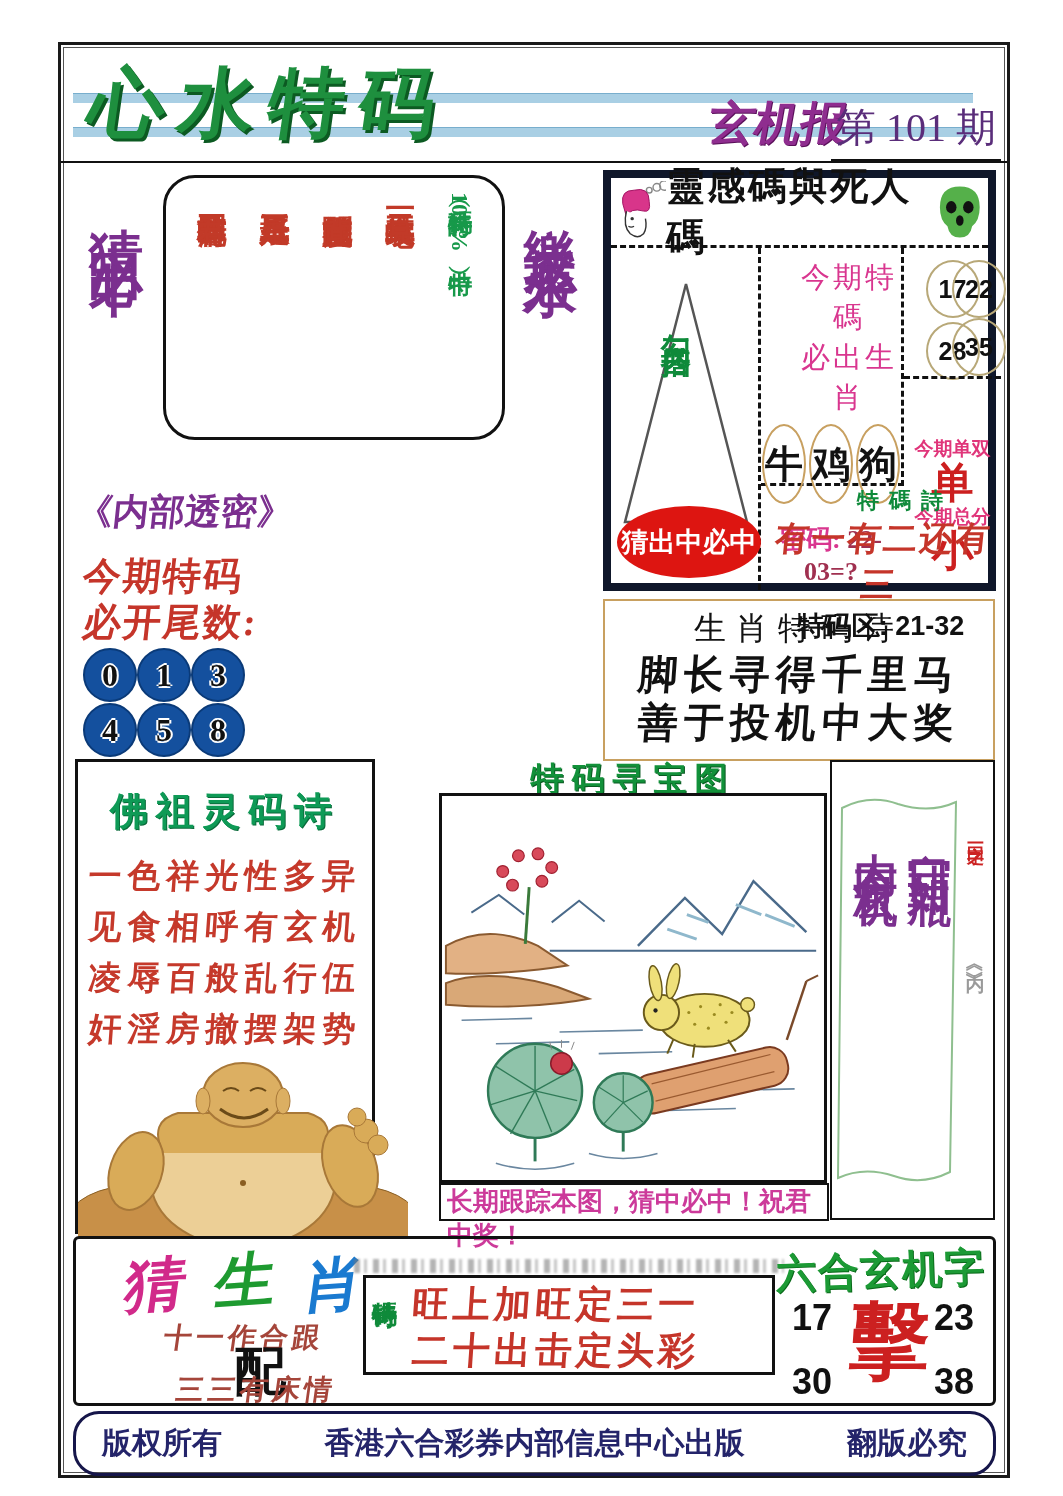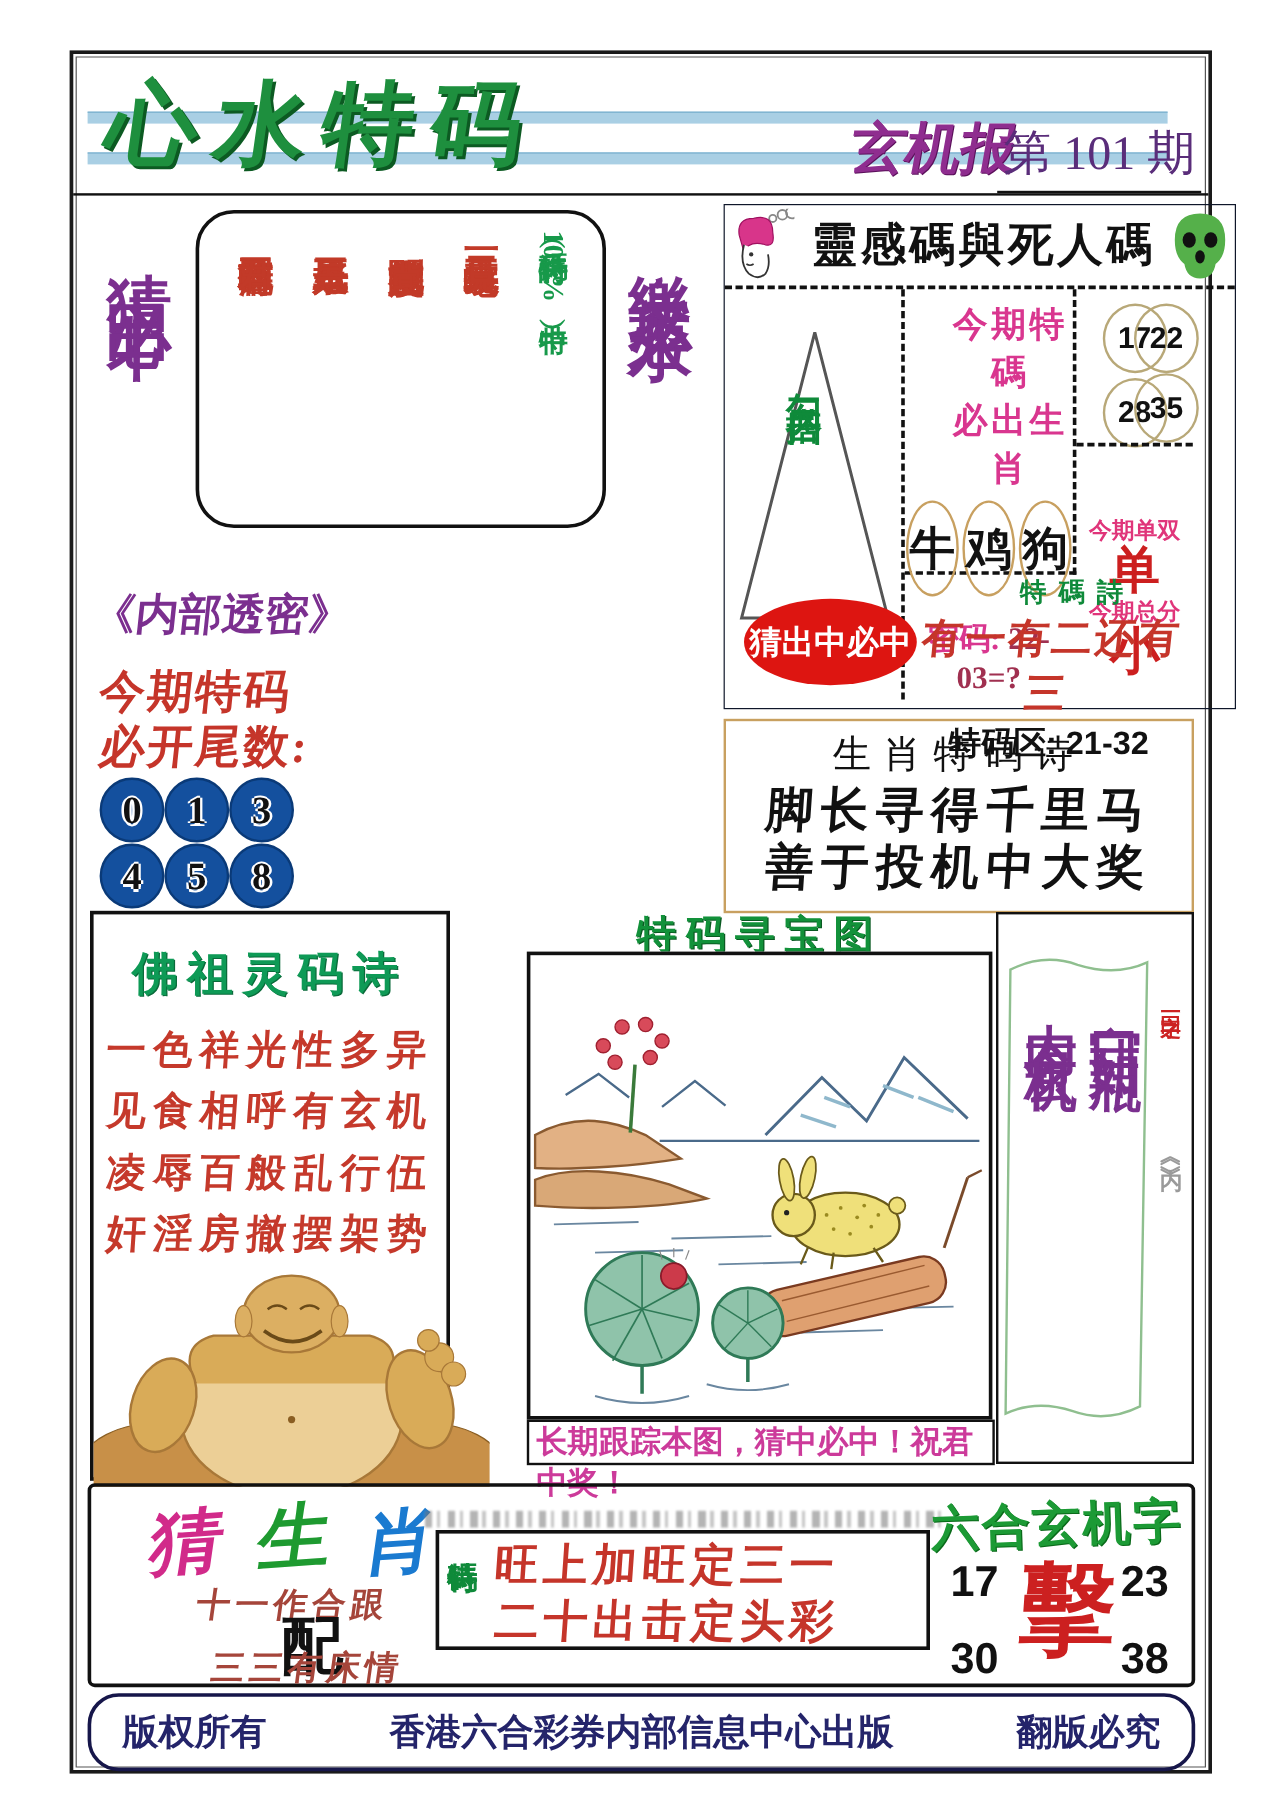--- a/index.html
+++ b/index.html
@@ -28,33 +28,33 @@
   .poem-col{font-size:30px;font-weight:bold;color:#c23a28;line-height:34px;}
   .poem-label{font-size:24px;font-weight:bold;color:#17994a;line-height:27px;}
 
   .internal-title{font-size:36px;font-weight:bold;color:#7b2f8f;transform:skewX(-6deg);}
   .tail-line{font-size:38px;font-weight:bold;color:#c5352a;transform:skewX(-6deg);letter-spacing:2px;}
   .ball{position:absolute;width:50px;height:50px;border-radius:50%;background:#14509e;border:2px solid #0a3a78;
         display:flex;align-items:center;justify-content:center;font-size:32px;font-weight:bold;color:#111;
         text-shadow:-2px 0 #fff,2px 0 #fff,0 -2px #fff,0 2px #fff;}
 
   
-  .spirit-box{left:542px;top:125px;width:427px;height:421px;border:1px solid #0f172a;box-sizing:border-box;}
+  .spirit-box{left:542px;top:125px;width:393px;height:421px;border:8px solid #0f172a;box-sizing:border-box;}
   .spirit-header{position:absolute;left:0;top:0;width:100%;height:70px;border-bottom:3px dashed #111;
                  display:flex;align-items:center;justify-content:space-between;padding:0 6px;box-sizing:border-box;}
   .spirit-title{font-size:38px;font-weight:bold;color:#111;letter-spacing:3px;font-family:"Liberation Sans","DejaVu Sans",sans-serif;}
   .cell-left{position:absolute;left:0;top:70px;width:150px;height:342px;border-right:3px dashed #111;box-sizing:border-box;}
   .attention{position:absolute;left:4px;top:14px;width:142px;text-align:center;font-size:33px;font-weight:900;
              color:#111;letter-spacing:1px;text-shadow:1px 1px 0 #666;}
   .tri-text{position:absolute;left:44px;top:62px;font-size:30px;font-weight:bold;color:#0f8a3a;letter-spacing:6px;}
-  .red-oval{position:absolute;left:16px;top:258px;width:144px;height:72px;background:#dd1511;border-radius:50%;
+  .red-oval{position:absolute;left:6px;top:258px;width:144px;height:72px;background:#dd1511;border-radius:50%;
             display:flex;align-items:center;justify-content:center;color:#fff;font-weight:bold;font-size:27px;letter-spacing:0px;}
   .cell-mid{position:absolute;left:150px;top:70px;width:143px;height:238px;border-right:3px dashed #111;
             border-bottom:3px dashed #111;box-sizing:border-box;text-align:center;}
-  .magenta-line{font-size:29px;font-weight:bold;color:#d9368f;letter-spacing:3px;padding-left:36px;}
+  .magenta-line{font-size:29px;font-weight:normal;color:#d9368f;letter-spacing:3px;padding-left:36px;}
   .zodiac-row{display:flex;justify-content:center;gap:3px;margin-top:6px;}
   .zodiac-oval{width:40px;height:76px;border:2px solid #c8a060;border-radius:50%;display:flex;align-items:center;
                justify-content:center;font-size:38px;font-weight:900;color:#111;}
   .pw{font-size:26px;font-weight:bold;}
   .cell-right{position:absolute;left:293px;top:70px;width:97px;height:238px;box-sizing:border-box;text-align:center;}
   .num-oval{width:50px;height:54px;border:2px solid #b8a878;border-radius:50%;display:inline-flex;align-items:center;
             justify-content:center;font-size:25px;font-weight:bold;color:#111;font-family:"Liberation Sans",sans-serif;}
   .ds-divider{position:absolute;left:0;top:128px;width:100%;border-top:3px dashed #111;}
   .small-red{font-size:19px;font-weight:bold;color:#e0357a;}
   .big-red{font-size:42px;font-weight:bold;color:#cc1f1f;line-height:42px;}

